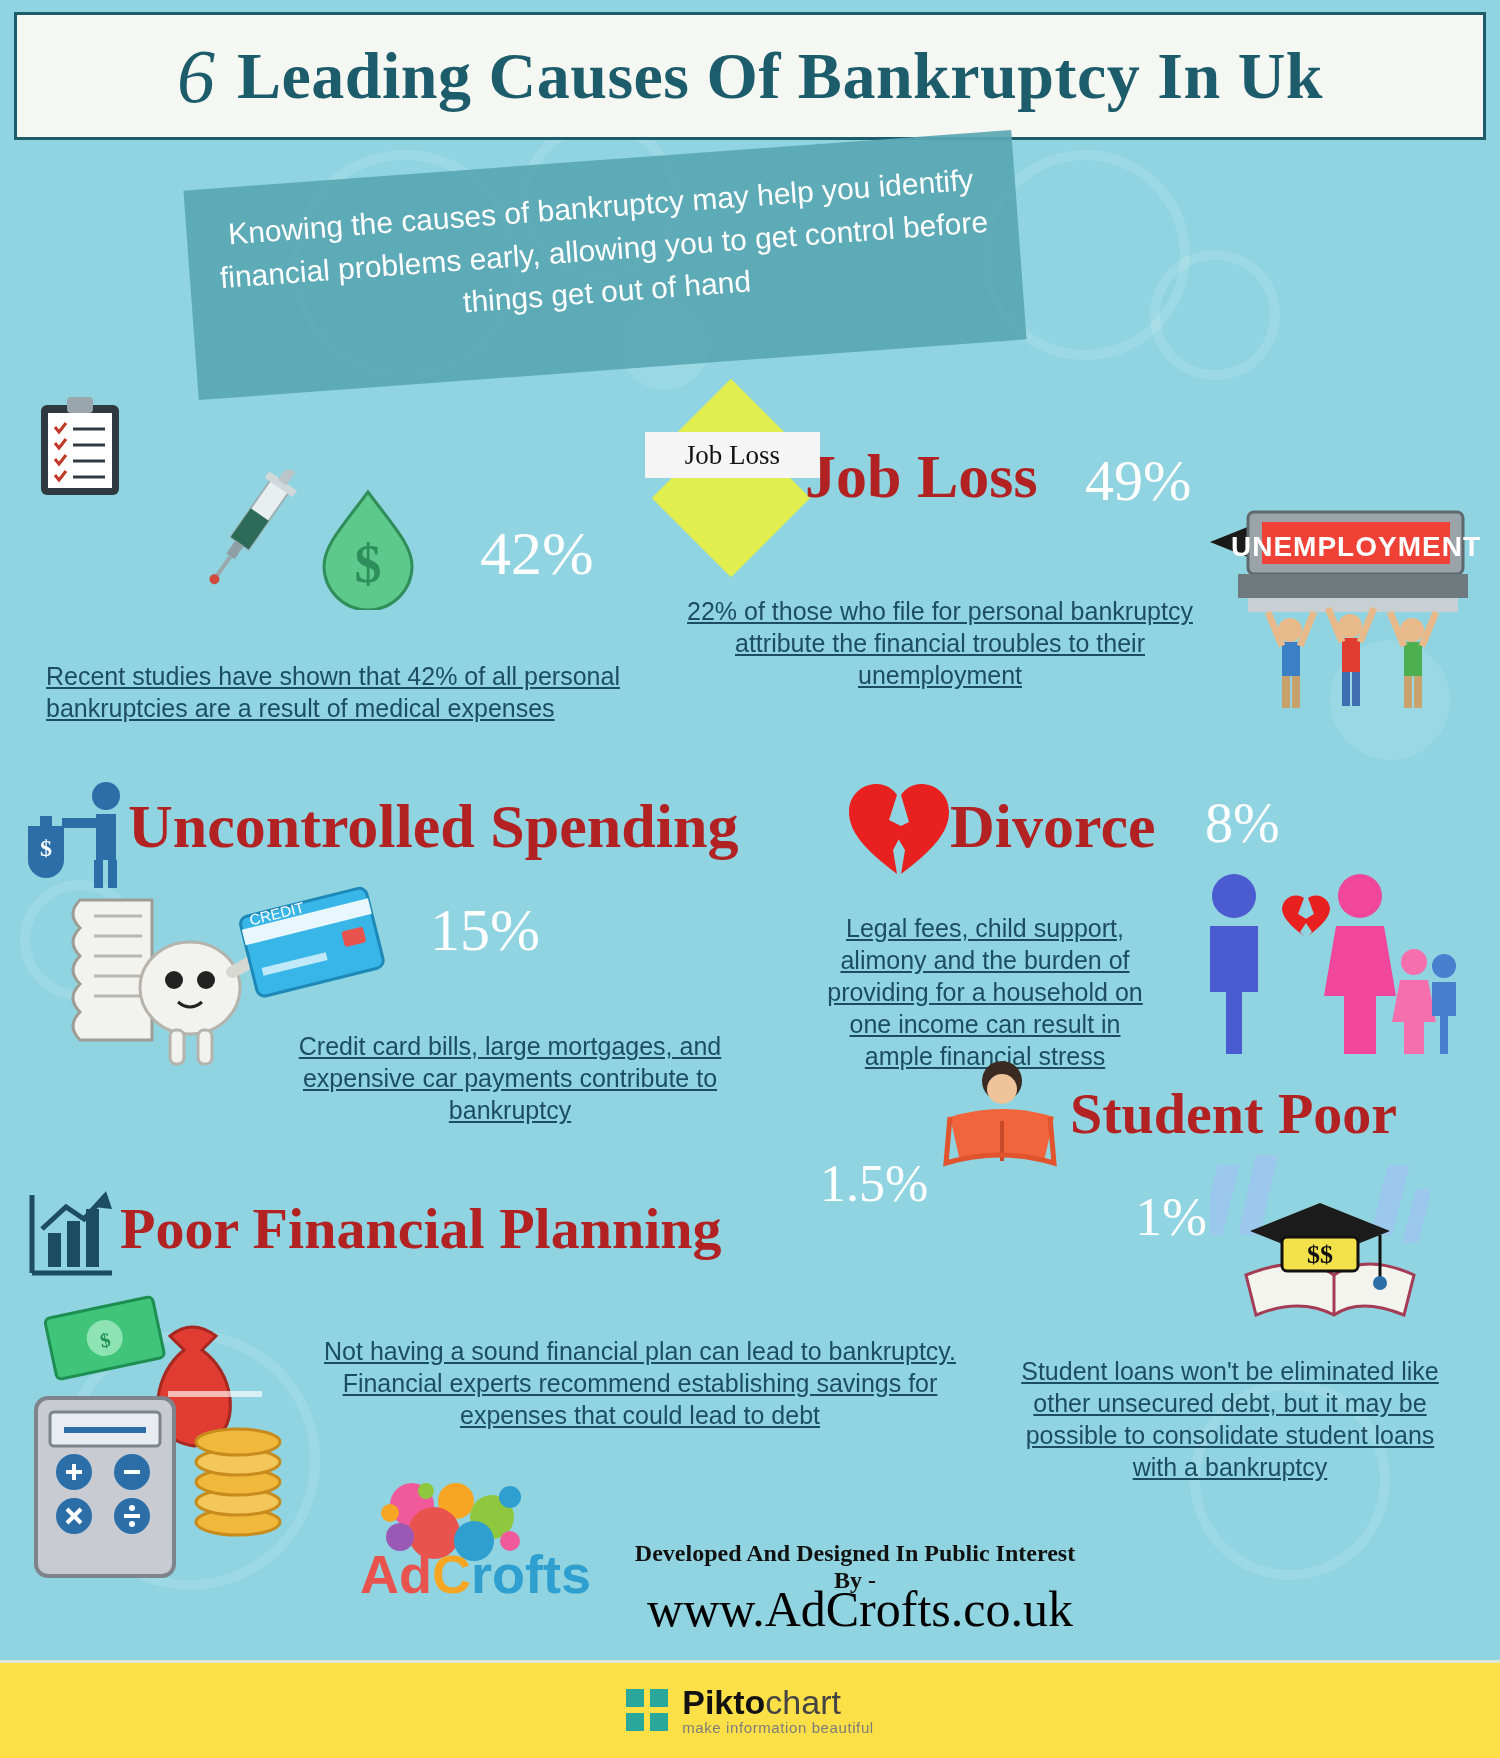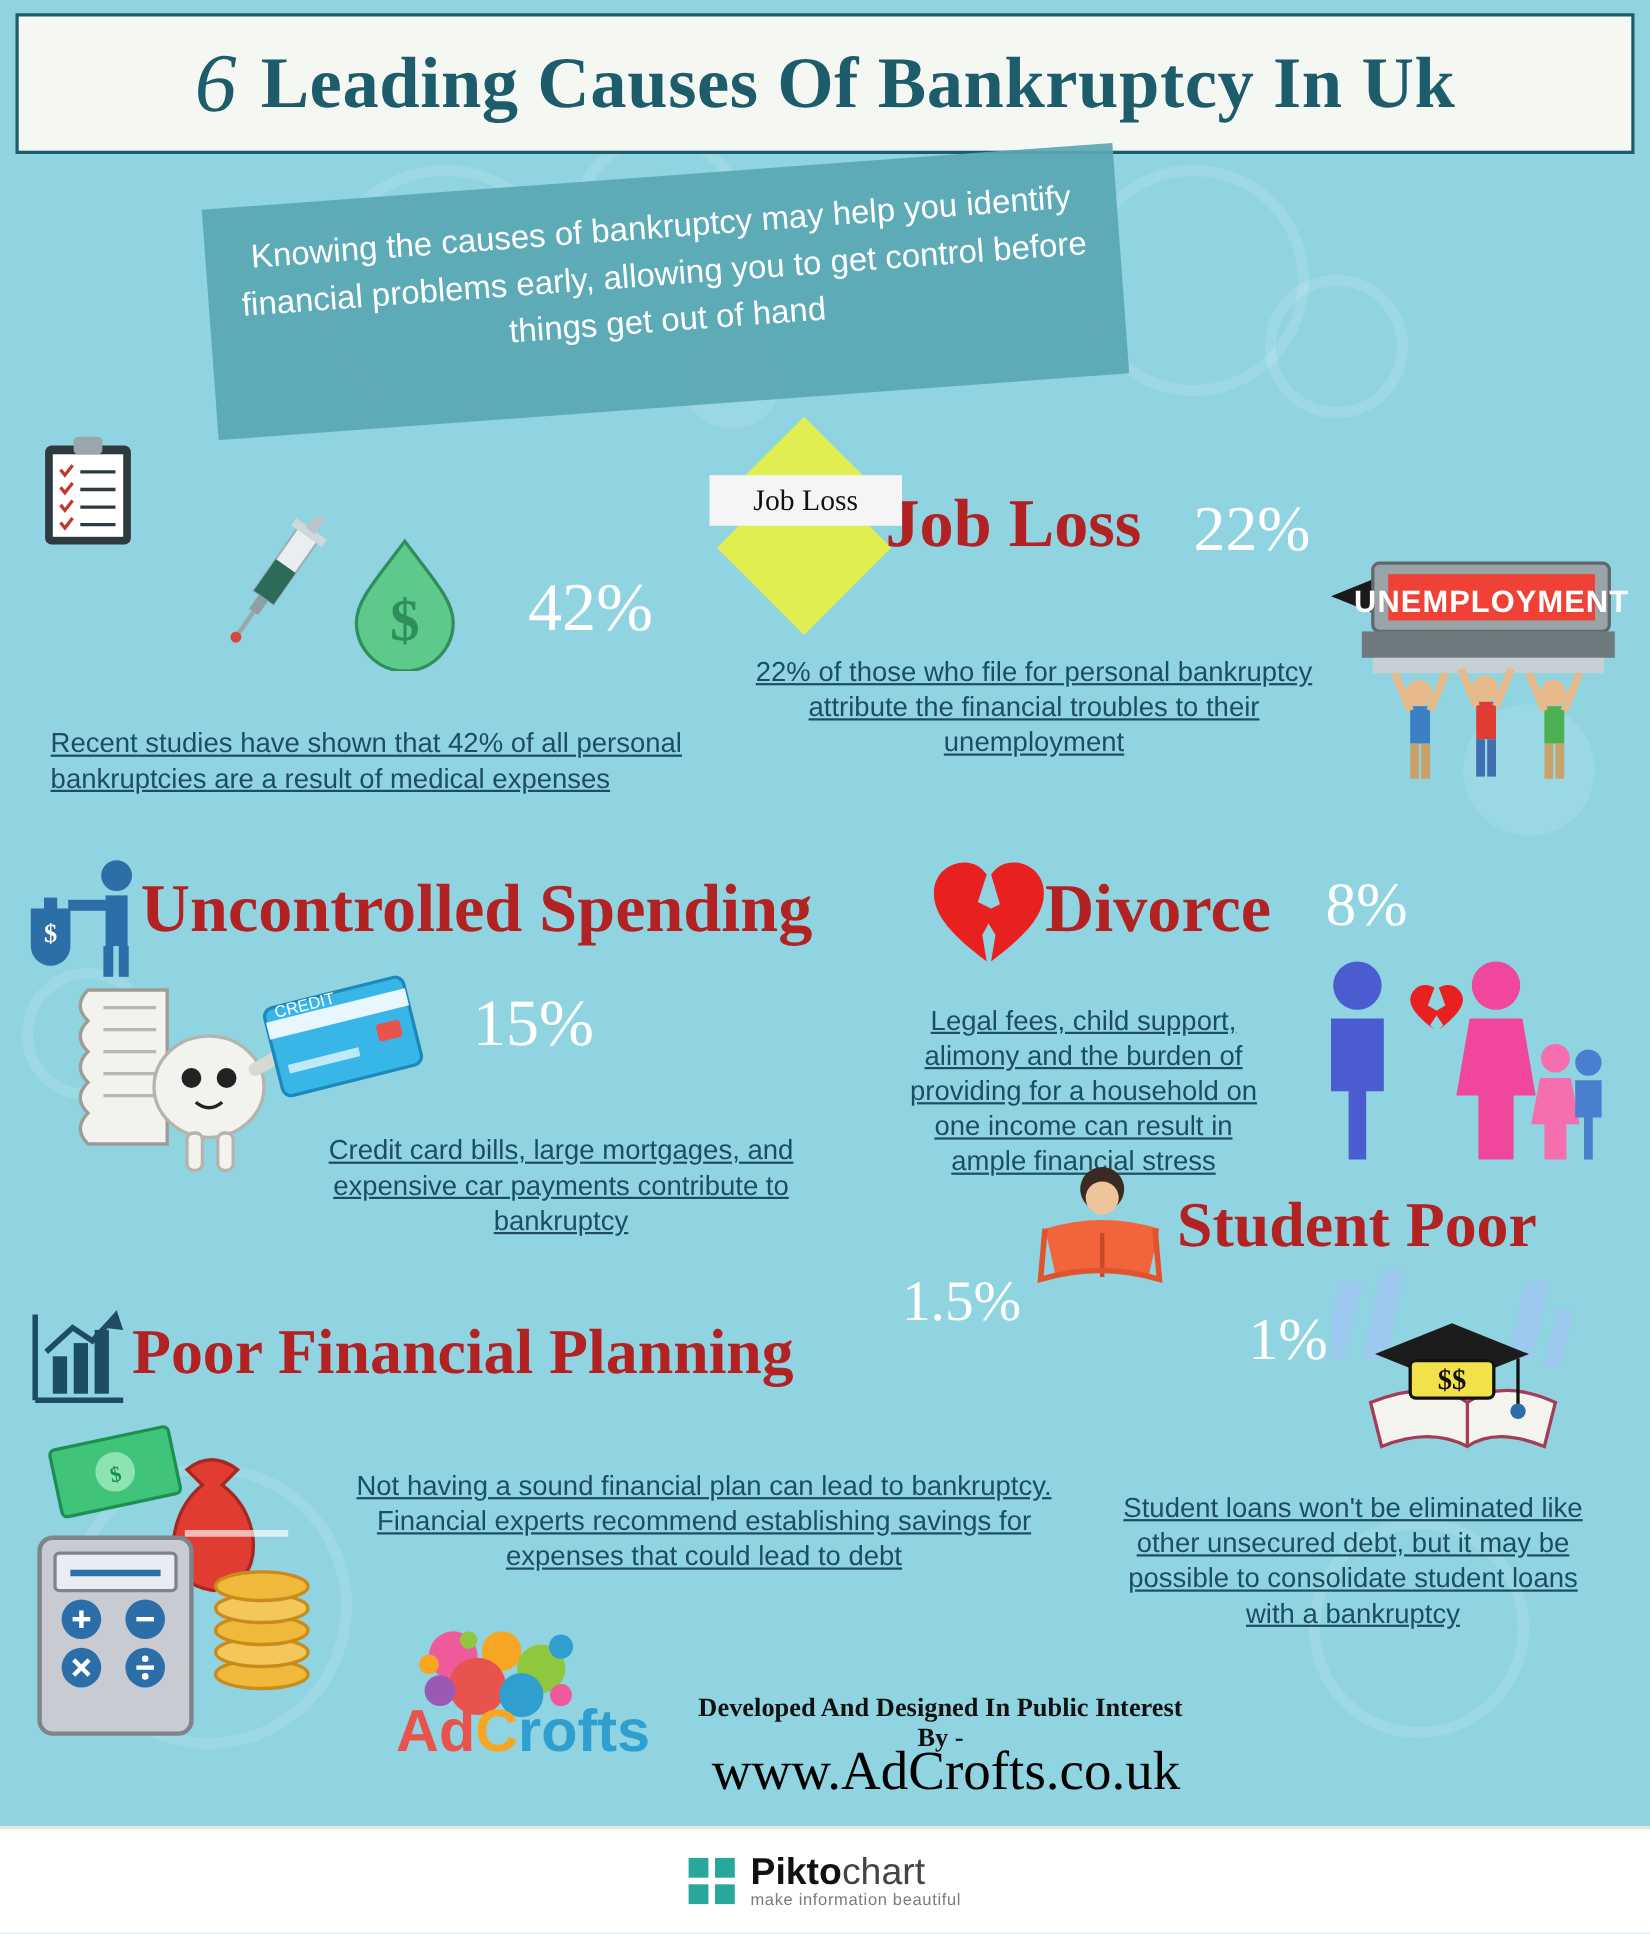--- a/index.html
+++ b/index.html
@@ -118,21 +118,21 @@
   .brand-word {
     position:absolute; left:0; bottom:0; font-size:54px; font-weight:bold;
     font-family:"Liberation Sans", sans-serif;
   }
   .brand-ad { color:#e8534e; }
   .brand-c  { color:#f6a623; }
   .brand-rofts { color:#2f9fd0; }
 
   .footer-bar {
     position:absolute; left:0; top:1660px; width:1500px; height:98px;
-    background:#ffffff; border-top:3px solid #e4e7d6;
+    background:#fde047; border-top:3px solid #e4e7d6;
     display:flex; align-items:center; justify-content:center; gap:12px;
   }
   .pik-logo { width:44px; height:44px; position:relative; }
   .pik-sq { position:absolute; background:#2aa79b; }
   .pik-text { font-size:34px; color:#444; font-family:"Liberation Sans", sans-serif; }
   .pik-text b { color:#111; font-weight:bold; }
   .pik-sub { font-size:15px; color:#7b7b7b; letter-spacing:0.6px; }
   .pik-stack { display:flex; flex-direction:column; line-height:1.05; }
 
   
@@ -199,21 +199,21 @@
     <text x="178" y="112" font-size="54" font-family="Liberation Serif, serif" fill="#2f8f5c" text-anchor="middle" font-weight="bold">$</text>
   </svg>
 
   <div class="body-txt s-medical-txt">Recent studies have shown that 42% of all personal bankruptcies are a result of medical expenses</div>
 
   <div class="diamond d1"></div>
   <div class="diamond d2"></div>
   <div class="jobloss-badge">Job Loss</div>
 
   <div class="head s-job-head">Job Loss</div>
-  <div class="pct s-job-pct">22%</div>
+  <div class="pct s-job-pct">49%</div>
 
   <svg class="icon" style="left:1190px; top:500px;" width="290" height="230" viewBox="0 0 290 230">
     <path d="M20 42 L60 26 L60 58 Z" fill="#1a1a1a"></path>
     <rect x="58" y="12" width="215" height="62" rx="6" fill="#9aa3a8" stroke="#5f686c" stroke-width="3"></rect>
     <rect x="72" y="22" width="188" height="42" fill="#ef4136"></rect>
     <text x="166" y="56" font-size="28" font-weight="bold" fill="#ffffff" text-anchor="middle" font-family="Liberation Sans, sans-serif" letter-spacing="1">UNEMPLOYMENT</text>
     <rect x="48" y="74" width="230" height="24" fill="#6f7a7f"></rect>
     <rect x="58" y="98" width="210" height="14" fill="#c9d0d3"></rect>
 
     <g>

